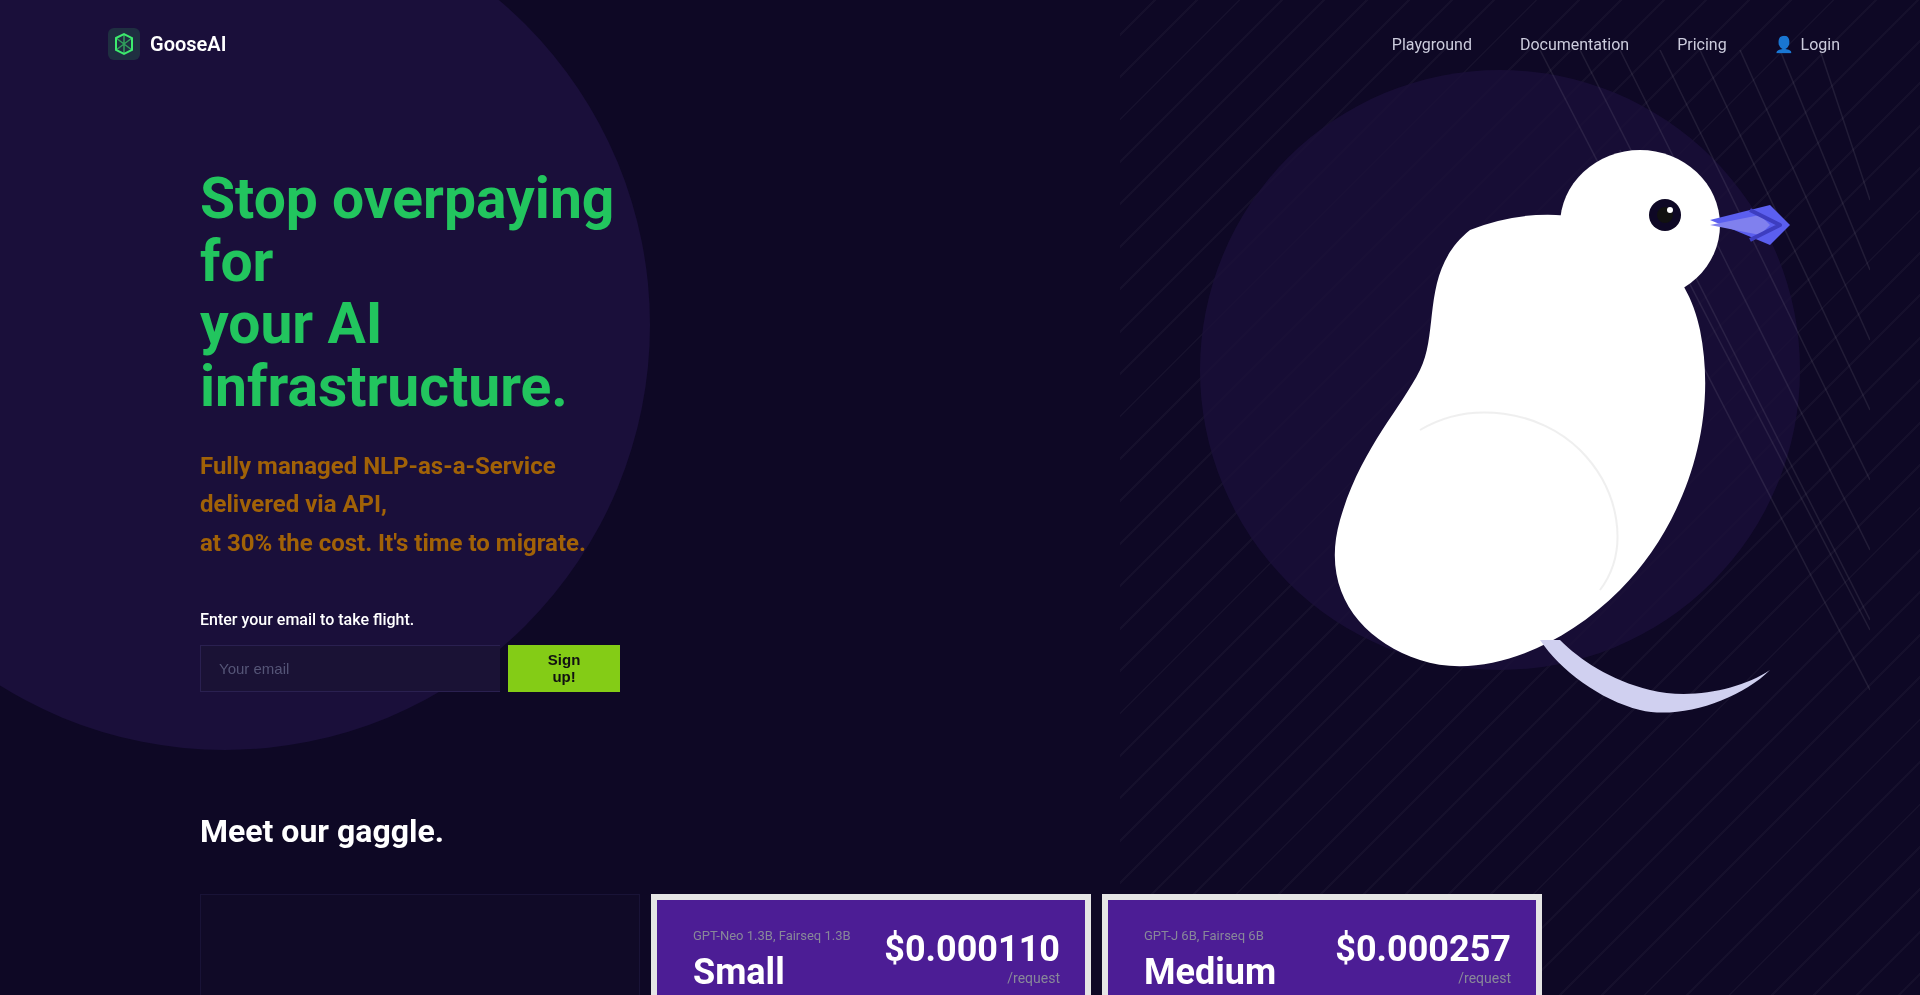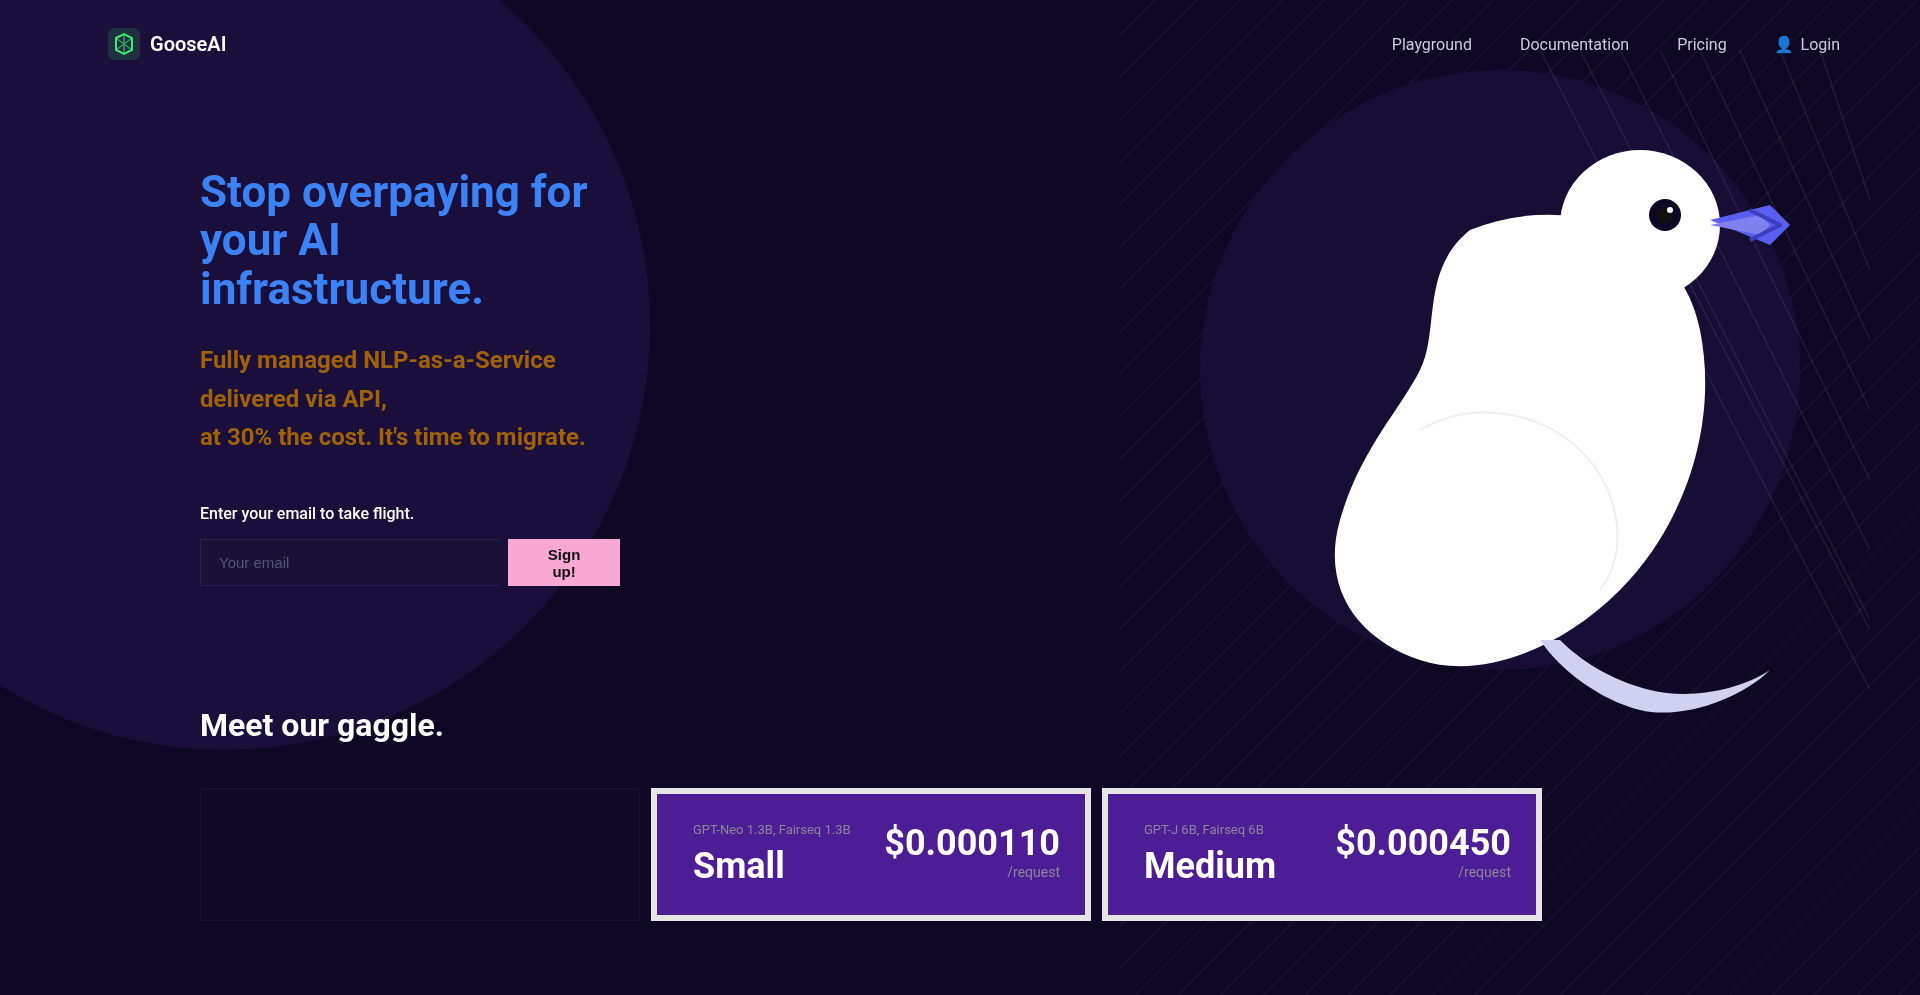--- a/index.html
+++ b/index.html
@@ -108,23 +108,23 @@
 
     
     .hero {
       position: relative;
       z-index: 5;
       padding: 80px 80px 60px 200px;
       max-width: 700px;
     }
 
     .hero-title {
-      font-size: 44px;
+      font-size: 57px;
       font-weight: 700;
-      color: #3b82f6;
+      color: #22c55e;
       line-height: 1.1;
       margin-bottom: 28px;
     }
 
     .hero-subtitle {
       color: #a16207;
       font-size: 24px;
       line-height: 1.6;
       margin-bottom: 48px;
       font-weight: bold;
@@ -153,21 +153,21 @@
       font-size: 15px;
       outline: none;
     }
 
     .email-input::placeholder {
       color: #555577;
     }
 
     .signup-btn {
       padding: 2px 28px;
-      background: #f9a8d4;
+      background: #84cc16;
       color: #111111;
       font-size: 15px;
       font-weight: 600;
       border: none;
       cursor: pointer;
     }
 
     
     .goose-container {
       position: absolute;
@@ -342,18 +342,18 @@
       <div class="model-price">
         <div class="price-value">$0.000110</div>
         <span class="price-unit">/request</span>
       </div>
     </div>
 
     <div class="model-card" style="flex:0 0 440px;">
       <div class="model-subtitle">GPT-J 6B, Fairseq 6B</div>
       <div class="model-name">Medium</div>
       <div class="model-price">
-        <div class="price-value">$0.000450</div>
+        <div class="price-value">$0.000257</div>
         <span class="price-unit">/request</span>
       </div>
     </div>
   </div>
 </div>
 
 </body></html>

